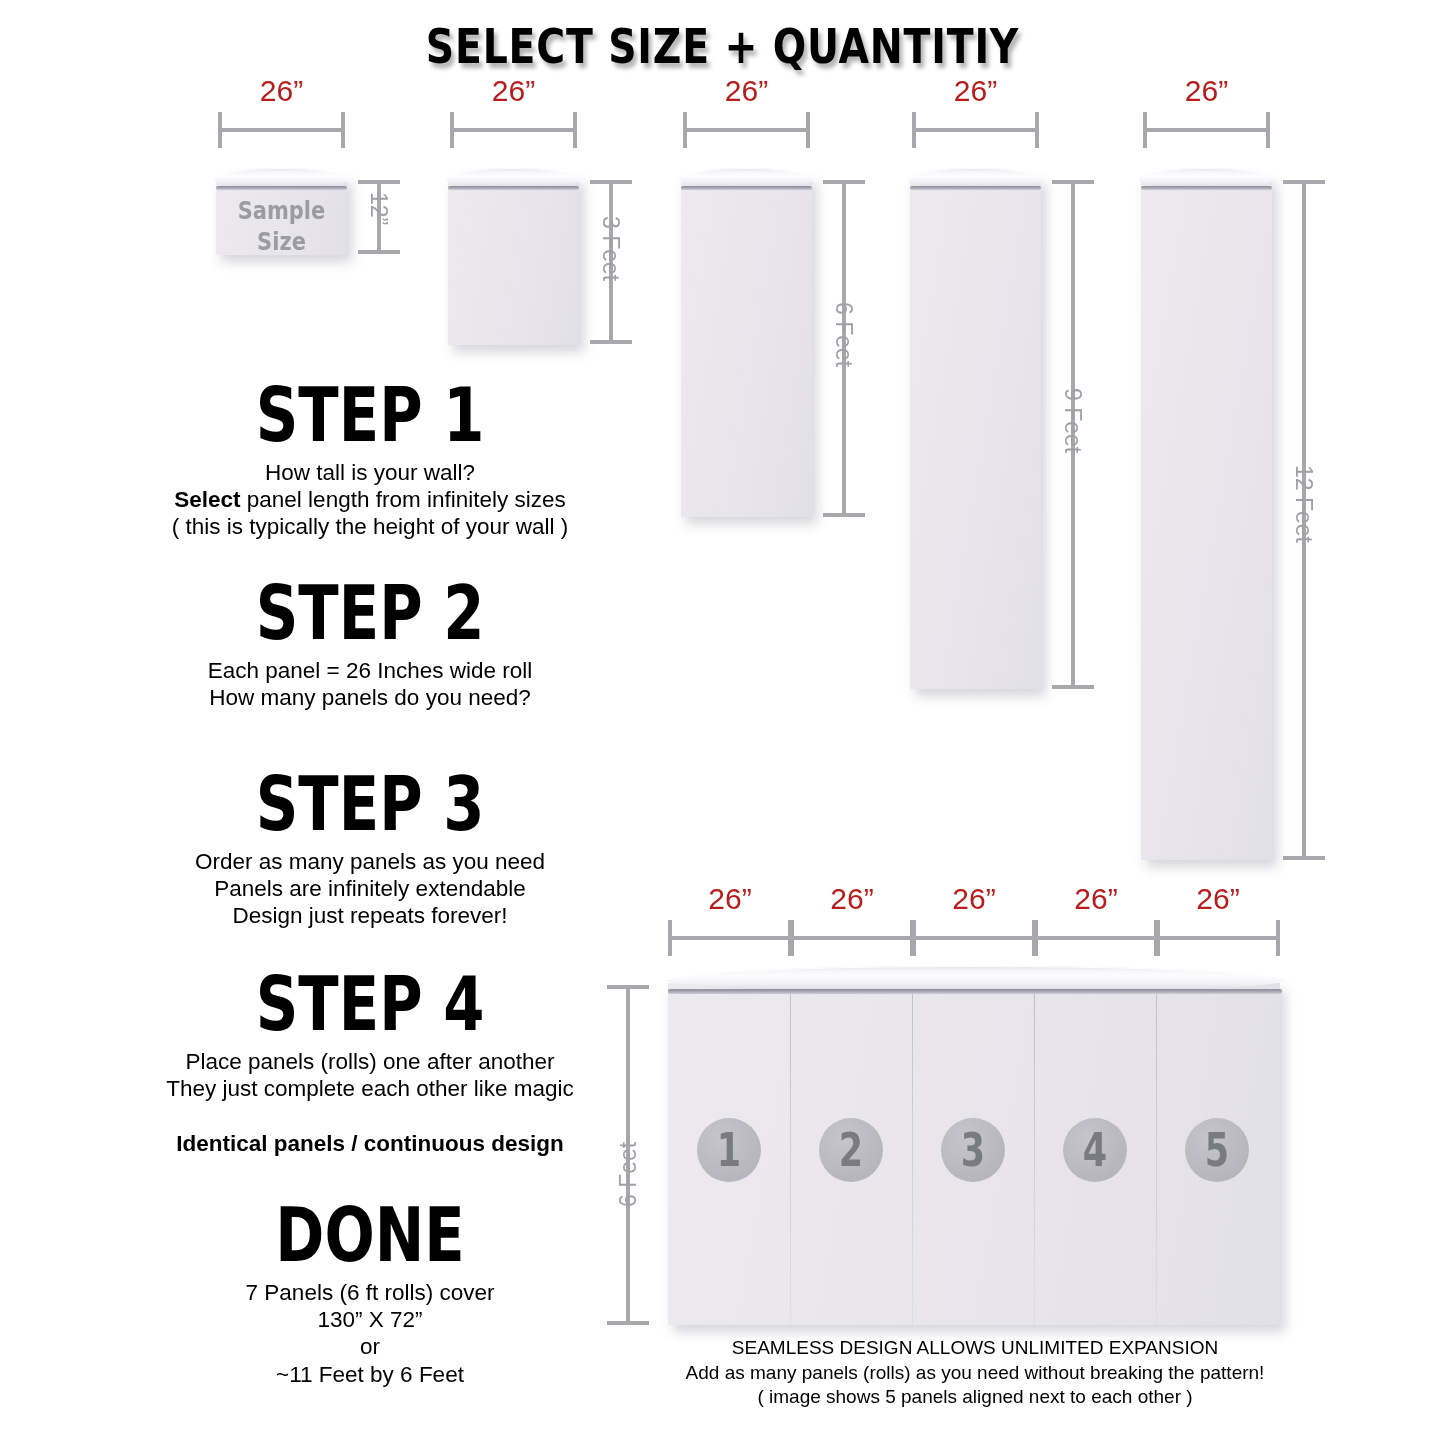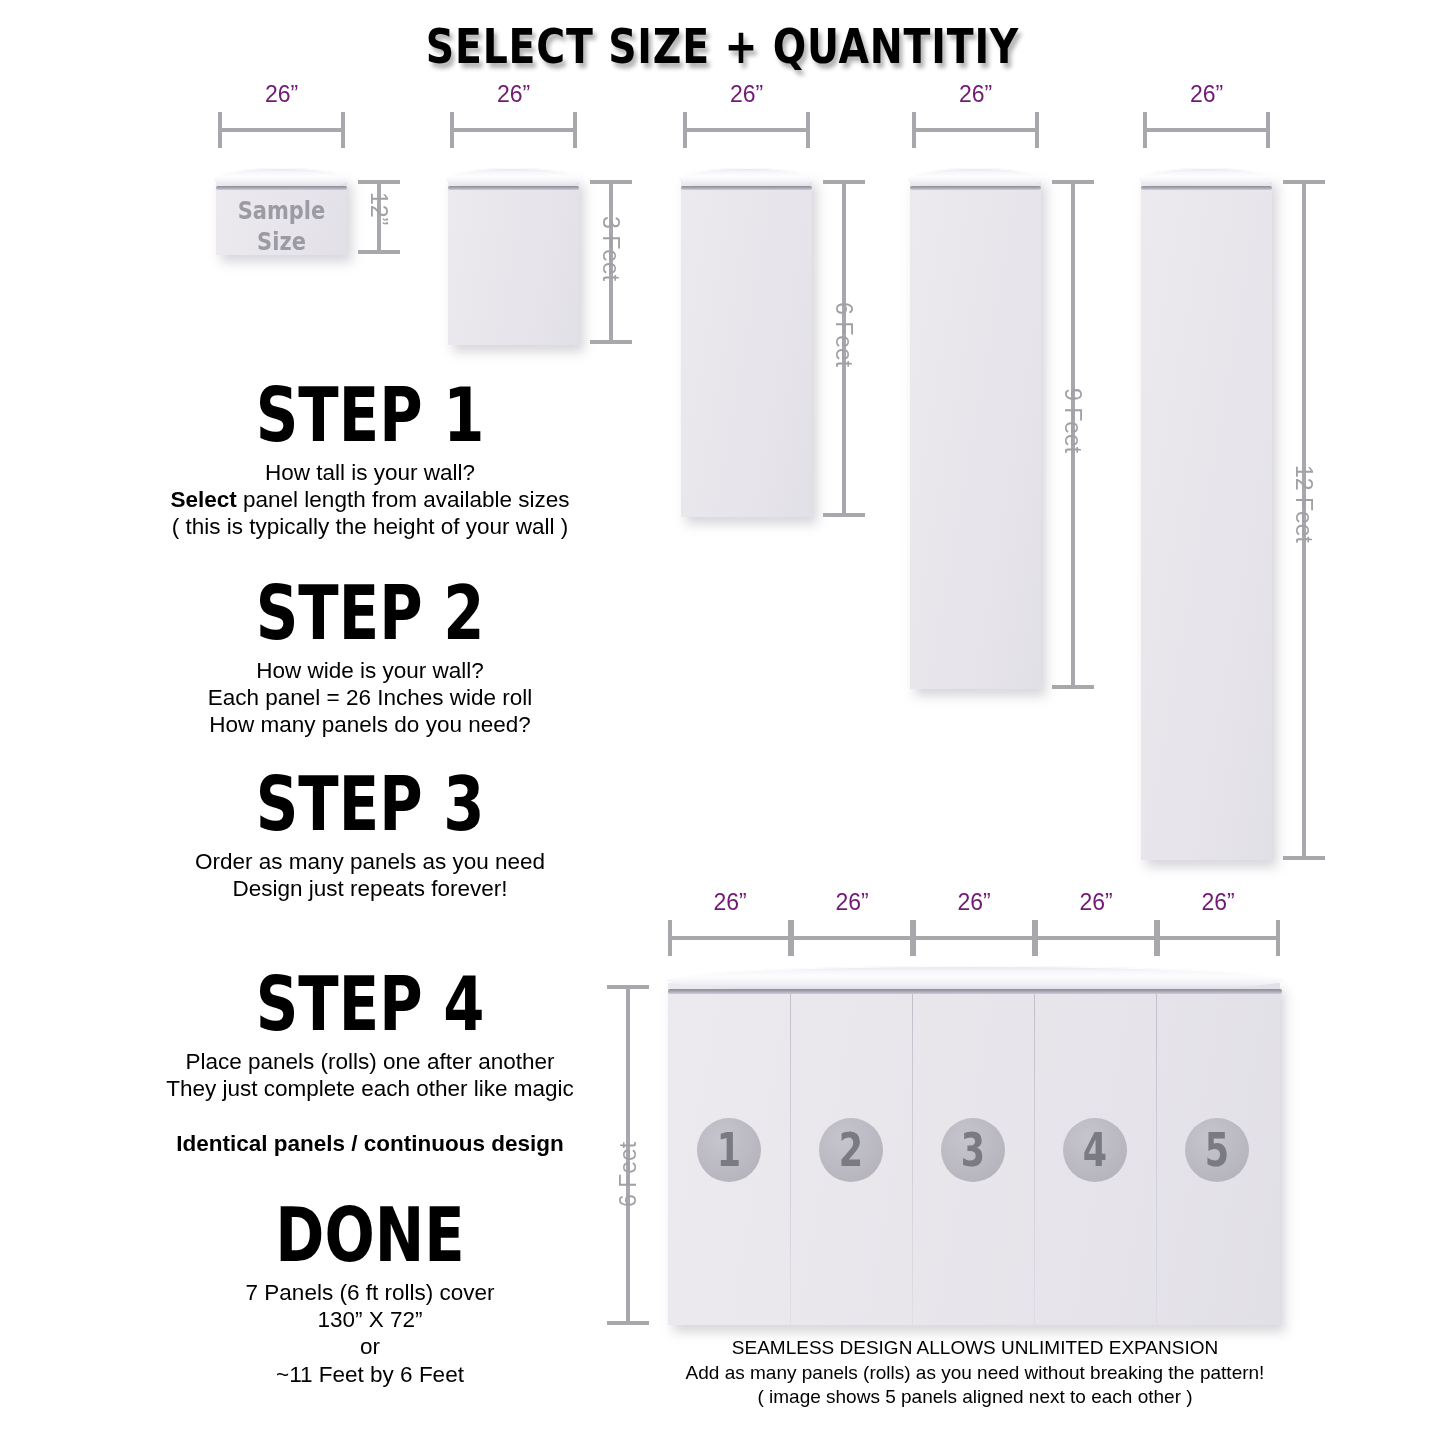--- a/index.html
+++ b/index.html
@@ -64,21 +64,21 @@
   }
   .dimh .cap{
     position:absolute;top:0;bottom:0;width:4px;background:#a8a8ac;
   }
   .dimh .cap.l{left:0;}
   .dimh .cap.r{right:0;}
   .dimh .lbl{
     position:absolute;left:0;right:0;top:-4px;
     text-align:center;
     font-family:"Liberation Sans", sans-serif;
-    font-size:23px;color:#701a75;
+    font-size:30px;color:#b91c1c;
     transform:translateY(-100%);
     white-space:nowrap;
   }
 
   .dimv{position:absolute;}
   .dimv .bar{
     position:absolute;top:0;bottom:0;left:50%;width:4px;
     background:#a8a8ac;transform:translateX(-50%);
   }
   .dimv .cap{
@@ -260,38 +260,38 @@
       <div class="cap b"></div>
       <div class="bar"></div>
       <div class="lbl cw" style="left:34px;top:285px;">12 Feet</div>
     </div>
   </div>
 
   <div class="step" style="top:378px;">
     <div class="step-head">STEP 1</div>
     <div class="step-lines">
       <div>How tall is your wall?</div>
-      <div><span class="b">Select</span><span> panel length from available sizes</span></div>
+      <div><span class="b">Select</span><span> panel length from infinitely sizes</span></div>
       <div>( this is typically the height of your wall )</div>
     </div>
   </div>
 
   <div class="step" style="top:576px;">
     <div class="step-head">STEP 2</div>
     <div class="step-lines">
-      <div>How wide is your wall?</div>
       <div>Each panel = 26 Inches wide roll</div>
       <div>How many panels do you need?</div>
     </div>
   </div>
 
   <div class="step" style="top:767px;">
     <div class="step-head">STEP 3</div>
     <div class="step-lines">
       <div>Order as many panels as you need</div>
+      <div>Panels are infinitely extendable</div>
       <div>Design just repeats forever!</div>
     </div>
   </div>
 
   <div class="step" style="top:967px;">
     <div class="step-head">STEP 4</div>
     <div class="step-lines">
       <div>Place panels (rolls) one after another</div>
       <div>They just complete each other like magic</div>
       <div class="whole-bold">Identical panels / continuous design</div>

